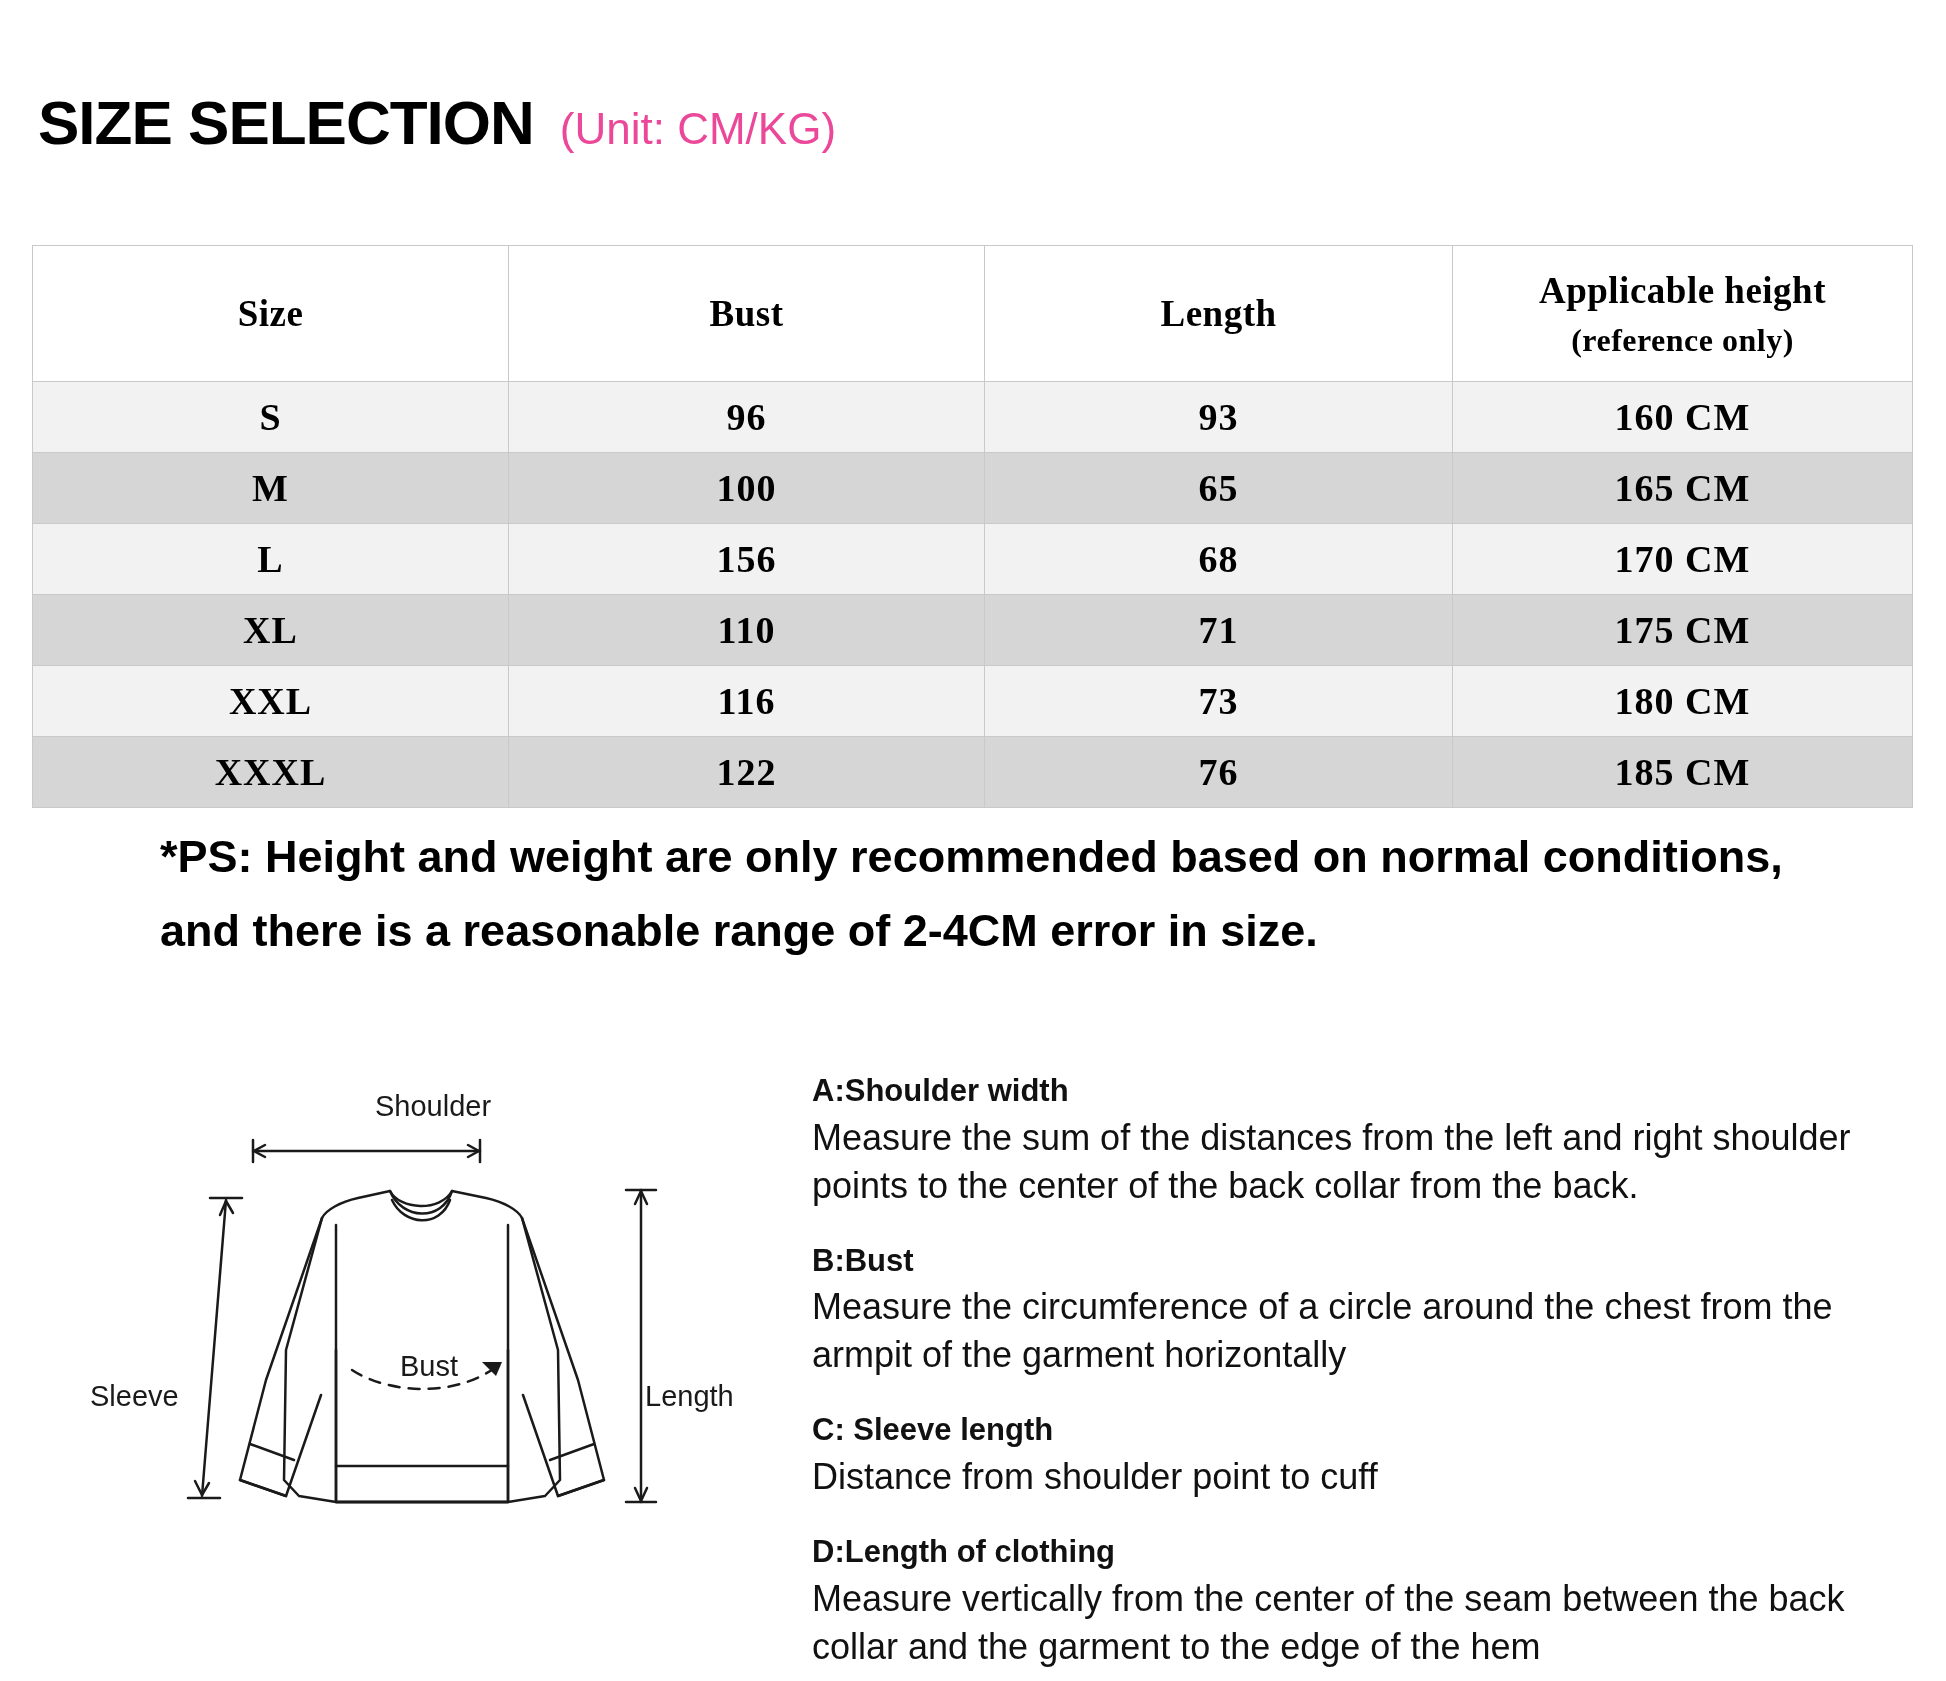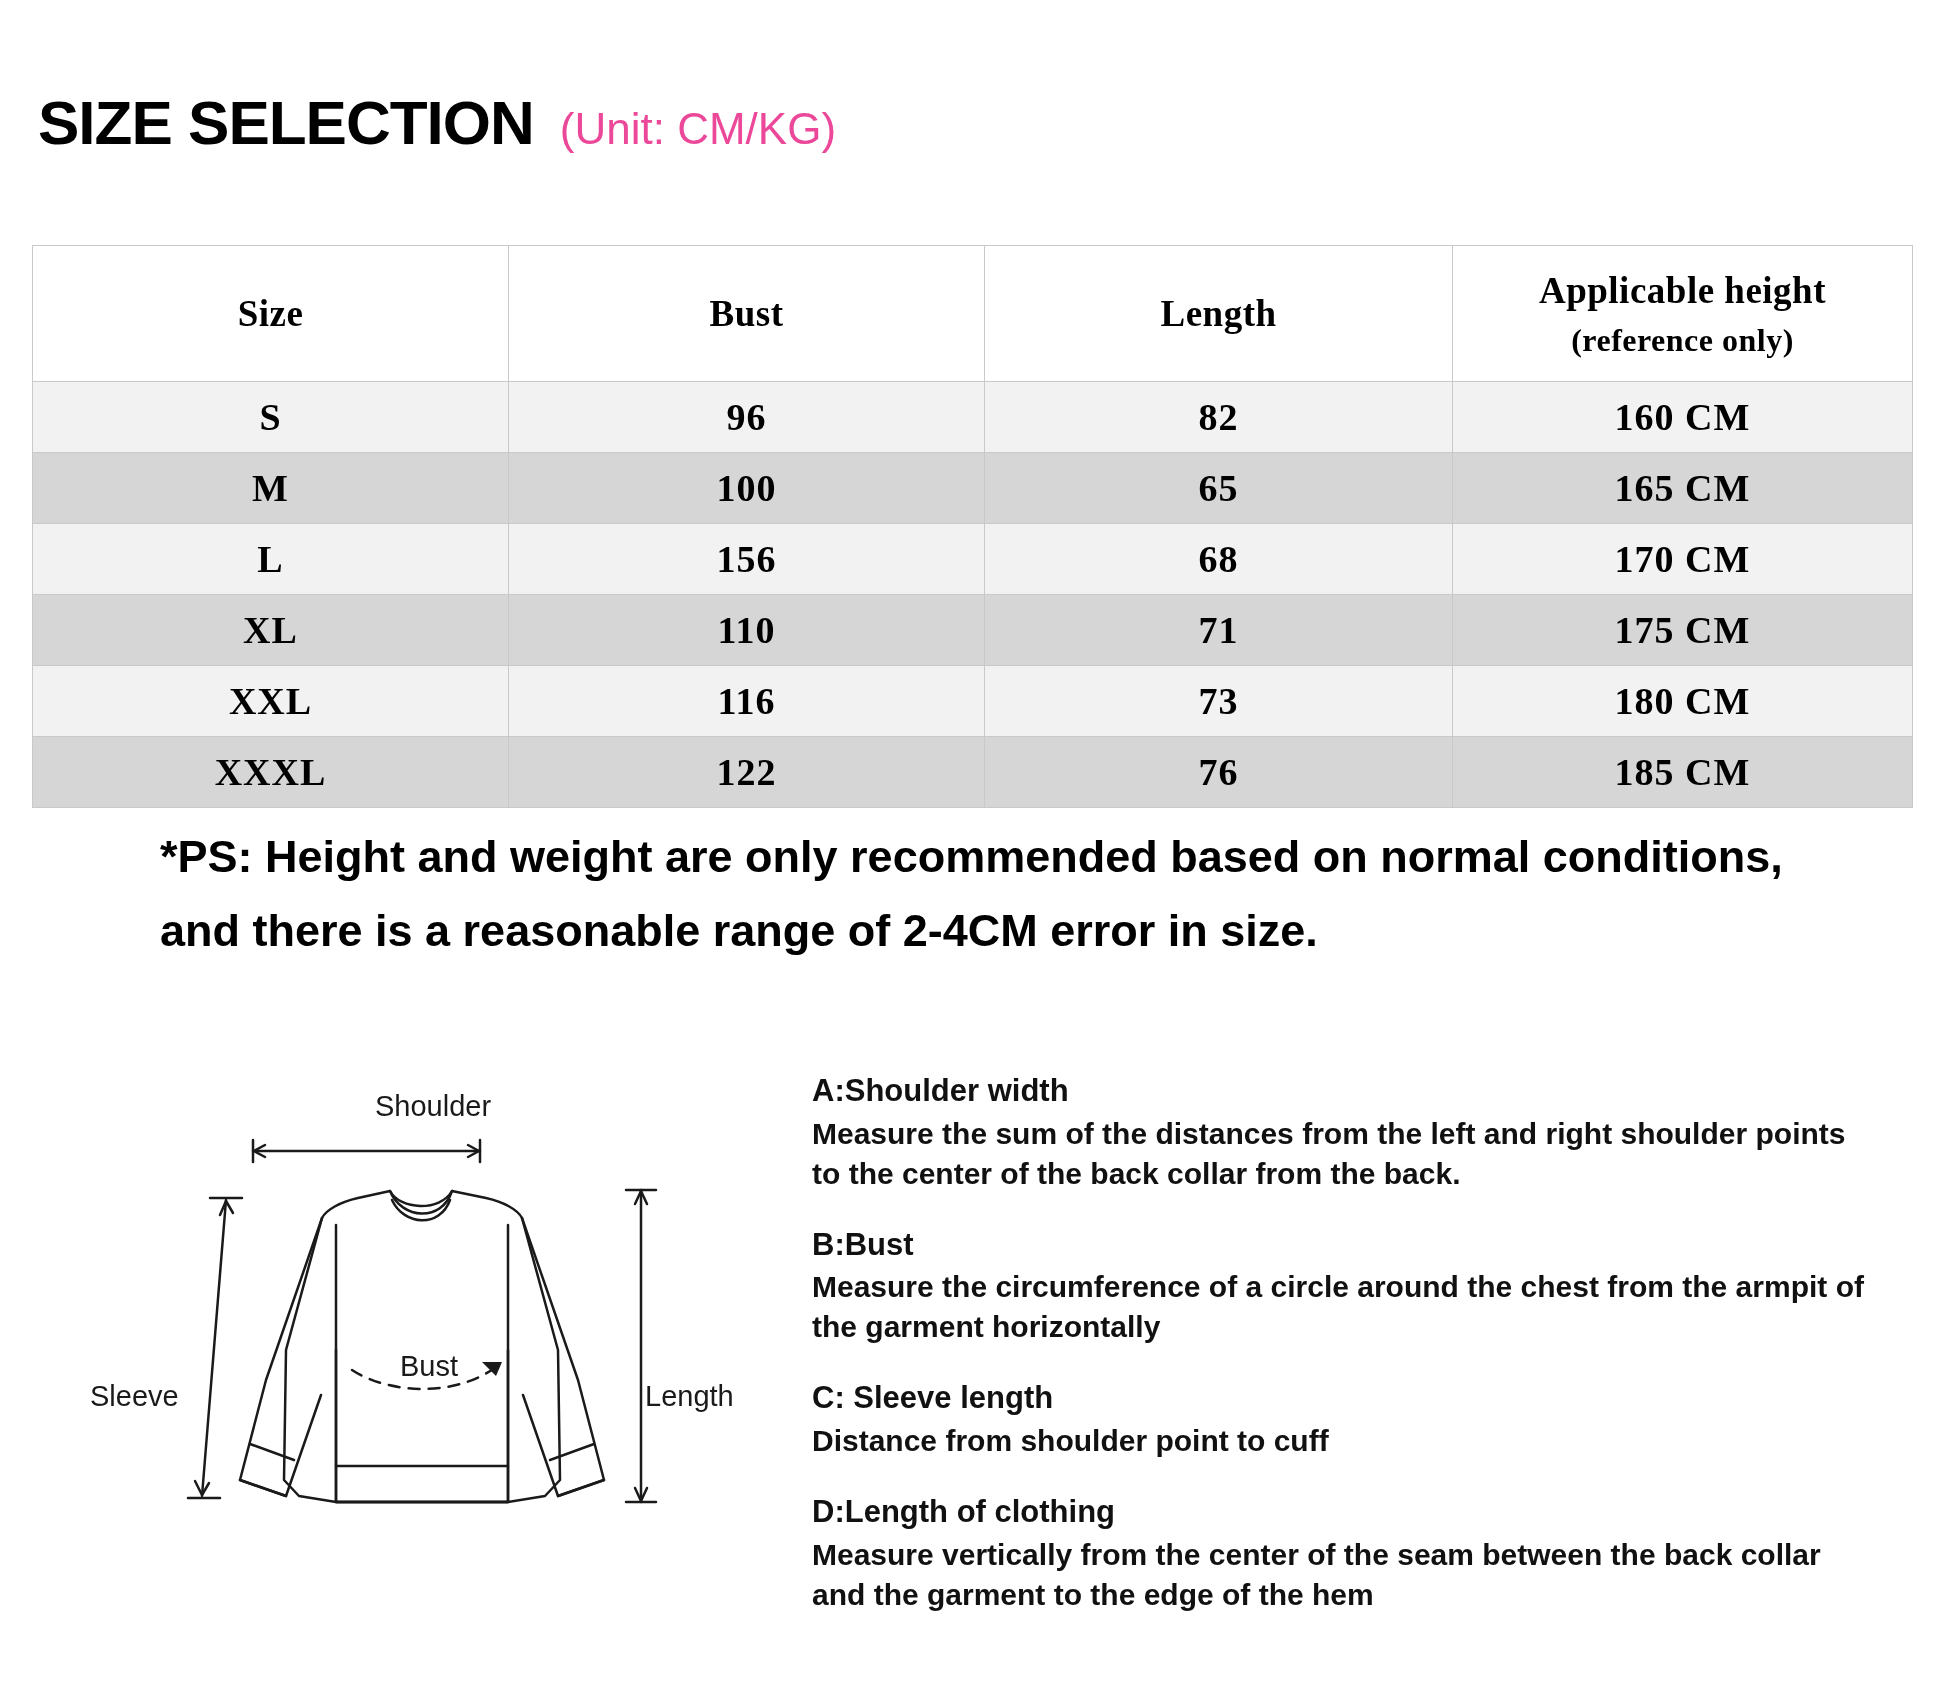--- a/index.html
+++ b/index.html
@@ -133,22 +133,22 @@
     color: #111;
   }
   .guide-block { margin-bottom: 30px; }
   .guide-head {
     font-size: 31px;
     font-weight: bold;
     line-height: 1.35;
     margin-bottom: 2px;
   }
   .guide-body {
-    font-size: 30px;
-    font-weight: bold;
+    font-size: 36px;
+    font-weight: normal;
     line-height: 1.33;
   }
 </style>
 </head>
 <body>
 
 <div class="page">
 
   <div class="title-row">
     <div class="title-main">SIZE SELECTION</div>
@@ -170,21 +170,21 @@
         <th>
           <span>Applicable height</span>
           <span class="hdr-sub">(reference only)</span>
         </th>
       </tr>
     </thead>
     <tbody>
       <tr class="odd">
         <td>S</td>
         <td>96</td>
-        <td>82</td>
+        <td>93</td>
         <td>160 CM</td>
       </tr>
       <tr class="even">
         <td>M</td>
         <td>100</td>
         <td>65</td>
         <td>165 CM</td>
       </tr>
       <tr class="odd">
         <td>L</td>

